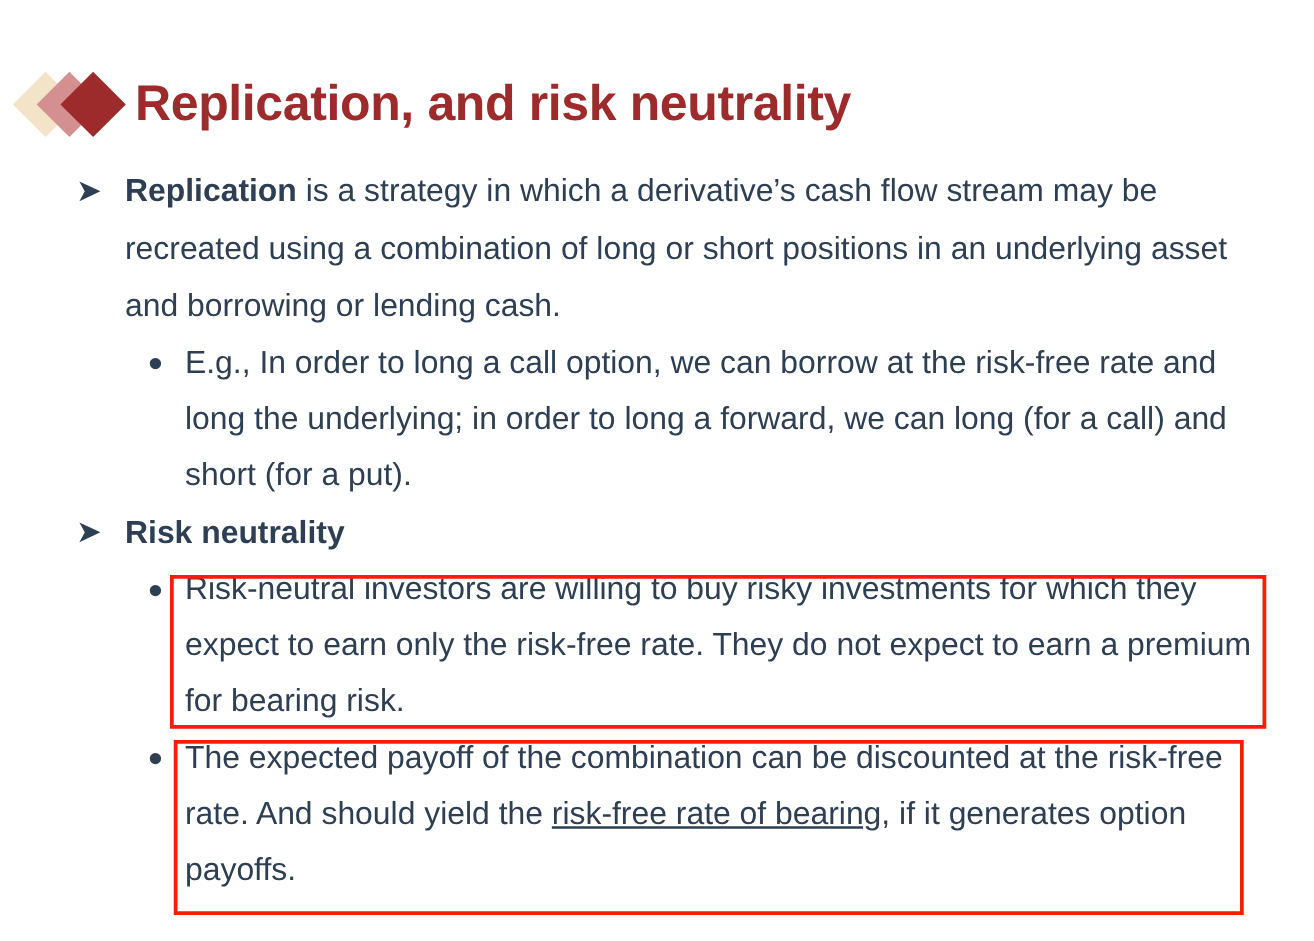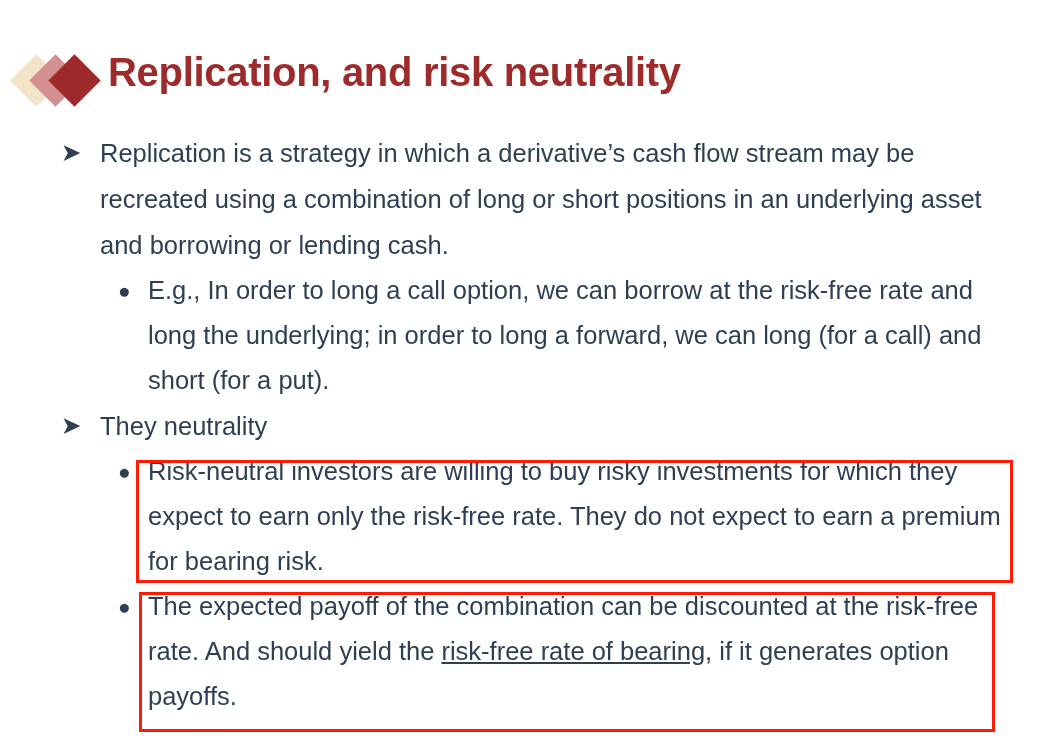--- a/index.html
+++ b/index.html
@@ -17,21 +17,21 @@
     -webkit-font-smoothing: antialiased;
   }
 
   
   #title-row {
     position: absolute;
     left: 0;
     top: 52px;
     height: 62px;
     display: flex;
-    align-items: flex-start;
+    align-items: center;
   }
   #diamond-logo {
     position: relative;
     width: 92px;
     height: 56px;
     margin-left: 14px;
     flex: none;
   }
   #diamond-logo .dia {
     position: absolute;
@@ -74,21 +74,21 @@
   .lvl1 > .arrow-bullet {
     position: absolute;
     left: 62px;
     top: 0;
     font-size: 22px;
     line-height: 46px;
     color: #2e3f53;
     font-weight: 700;
   }
   .lvl1 b, .lvl1 .strong {
-    font-weight: 400;
+    font-weight: 700;
   }
 
   .lvl2 {
     position: relative;
     padding-left: 148px;
     padding-right: 40px;
     font-size: 25.5px;
     line-height: 45px;
     color: #2e3f53;
   }
@@ -145,21 +145,21 @@
     <span class="strong">Replication</span><span> is a strategy in which a derivative’s cash flow stream may be recreated using a combination of long or short positions in an underlying asset and borrowing or lending cash.</span>
   </div>
 
   <div class="lvl2">
     <span class="dot-bullet">●</span>
     <span>E.g., In order to long a call option, we can borrow at the risk-free rate and long the underlying; in order to long a forward, we can long (for a call) and short (for a put).</span>
   </div>
 
   <div class="lvl1">
     <span class="arrow-bullet">➤</span>
-    <span class="strong">They neutrality</span>
+    <span class="strong">Risk neutrality</span>
   </div>
 
   <div class="lvl2 boxed-item">
     <span class="dot-bullet">●</span>
     <span>Risk-neutral investors are willing to buy risky investments for which they expect to earn only the risk-free rate. They do not expect to earn a premium for bearing risk.</span>
   </div>
 
   <div class="lvl2 boxed-item">
     <span class="dot-bullet">●</span>
     <span>The expected payoff of the combination can be discounted at the risk-free rate. And should yield the </span><span class="u">risk-free rate of bearing</span><span>, if it generates option payoffs.</span>

